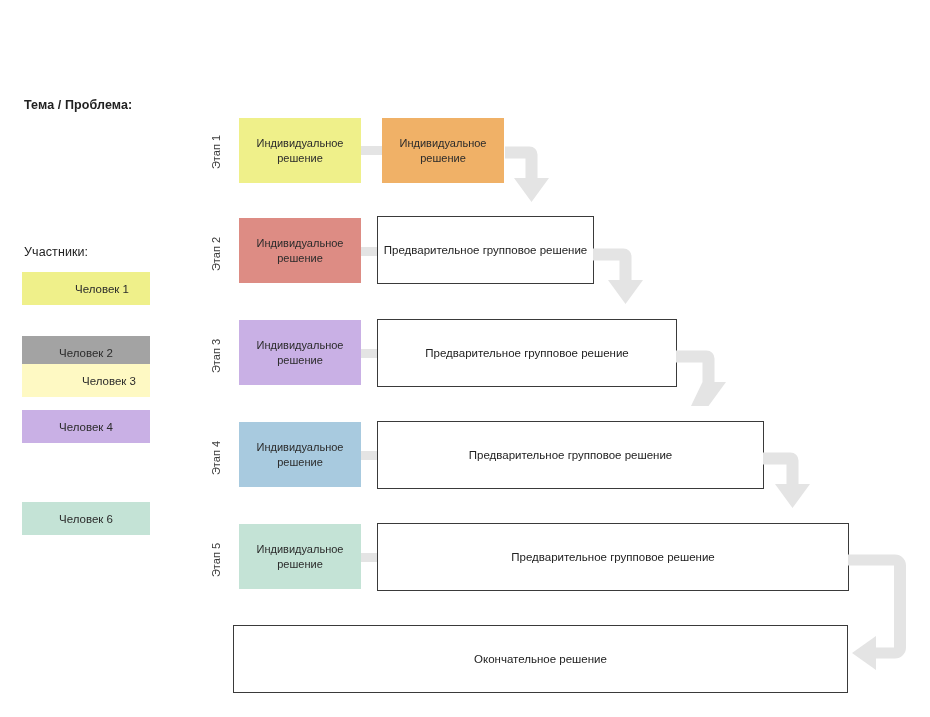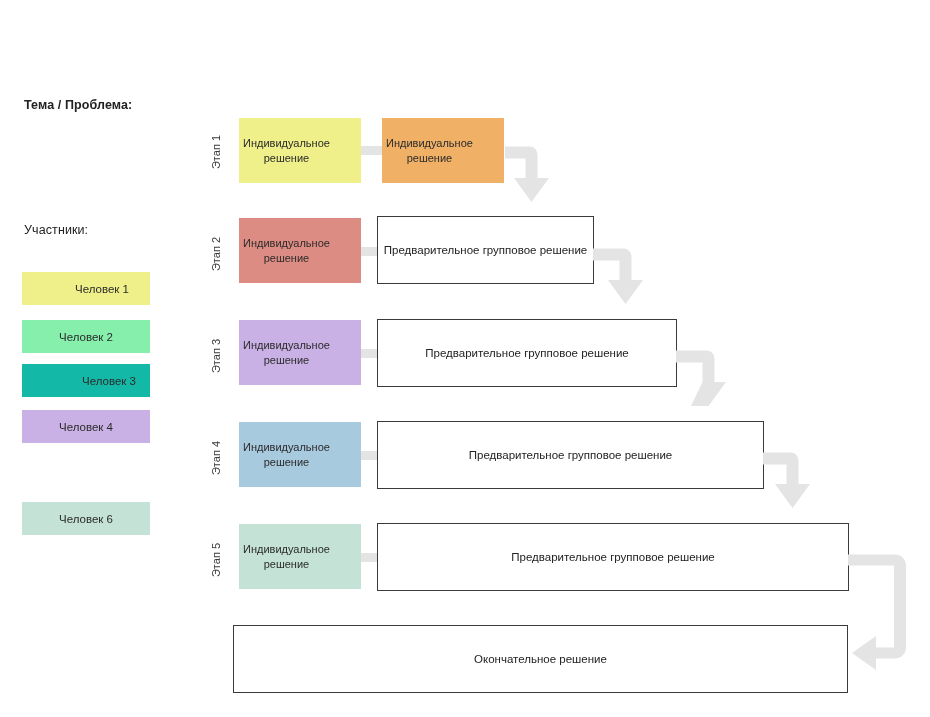--- a/index.html
+++ b/index.html
@@ -59,21 +59,21 @@
     transform-origin: center center;
     white-space: nowrap;
   }
 
   
   .ind-box {
     position: absolute;
     width: 122px;
     display: flex;
     align-items: center;
-    justify-content: flex-start;
+    justify-content: center;
     text-align: center;
     font-size: 11px;
     line-height: 1.35;
     color: #2b2b2b;
     box-sizing: border-box;
     padding: 2px 4px;
   }
 
   .grp-box {
     position: absolute;
@@ -117,29 +117,29 @@
     pointer-events: none;
   }
 </style>
 </head>
 <body>
 
 <div id="canvas">
 
   <div class="panel-label bold" style="left:24px; top:62px;">Тема / Проблема:</div>
 
-  <div class="panel-label" style="left:24px; top:187px;text-align:right;">Участники:</div>
+  <div class="panel-label" style="left:24px; top:209px;text-align:right;">Участники:</div>
 
   <div class="legend-box" style="top:236px; background:#eff08a;padding-left:32px;">
     <span>Человек 1</span>
   </div>
-  <div class="legend-box" style="top:284px; background:#86efac;">
+  <div class="legend-box" style="top:300px; background:#a3a3a3;">
     <span>Человек 2</span>
   </div>
-  <div class="legend-box" style="top:328px; background:#14b8a6;padding-left:46px;">
+  <div class="legend-box" style="top:328px; background:#fef9c3;padding-left:46px;">
     <span>Человек 3</span>
   </div>
   <div class="legend-box" style="top:374px; background:#c9b0e5;">
     <span>Человек 4</span>
   </div>
   <div class="legend-box" style="top:466px; background:#c4e3d6;text-align:right;">
     <span>Человек 6</span>
   </div>
 
   <div class="stage-label" style="top:110px; transform:translate(181px,0) rotate(-90deg);">Этап 1</div>

